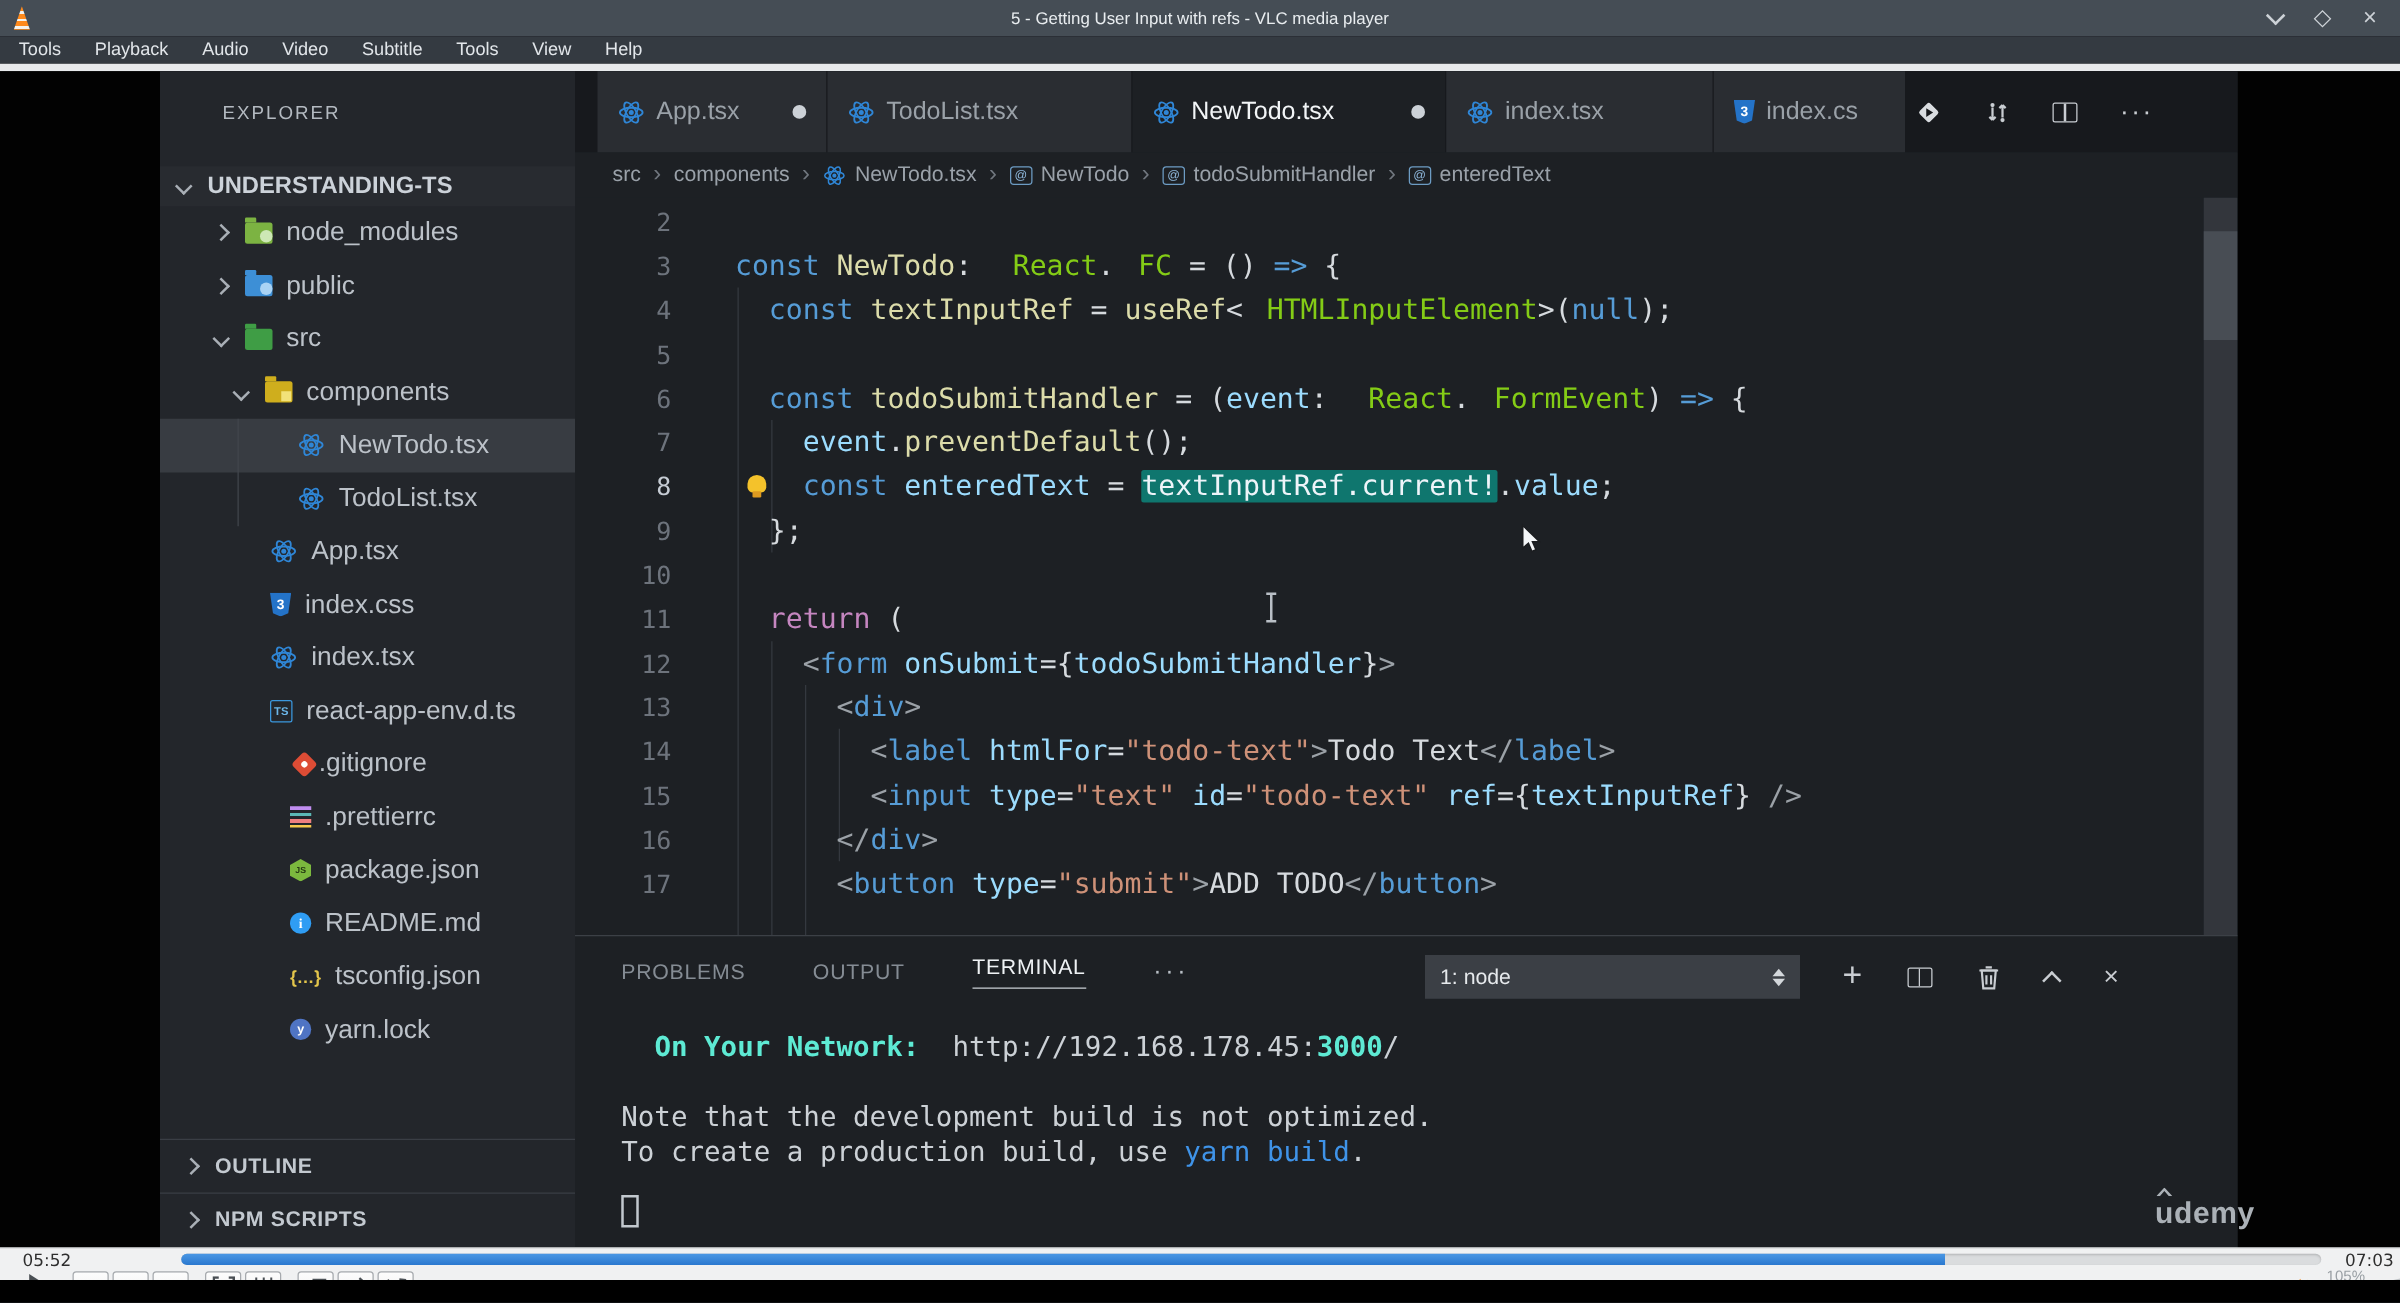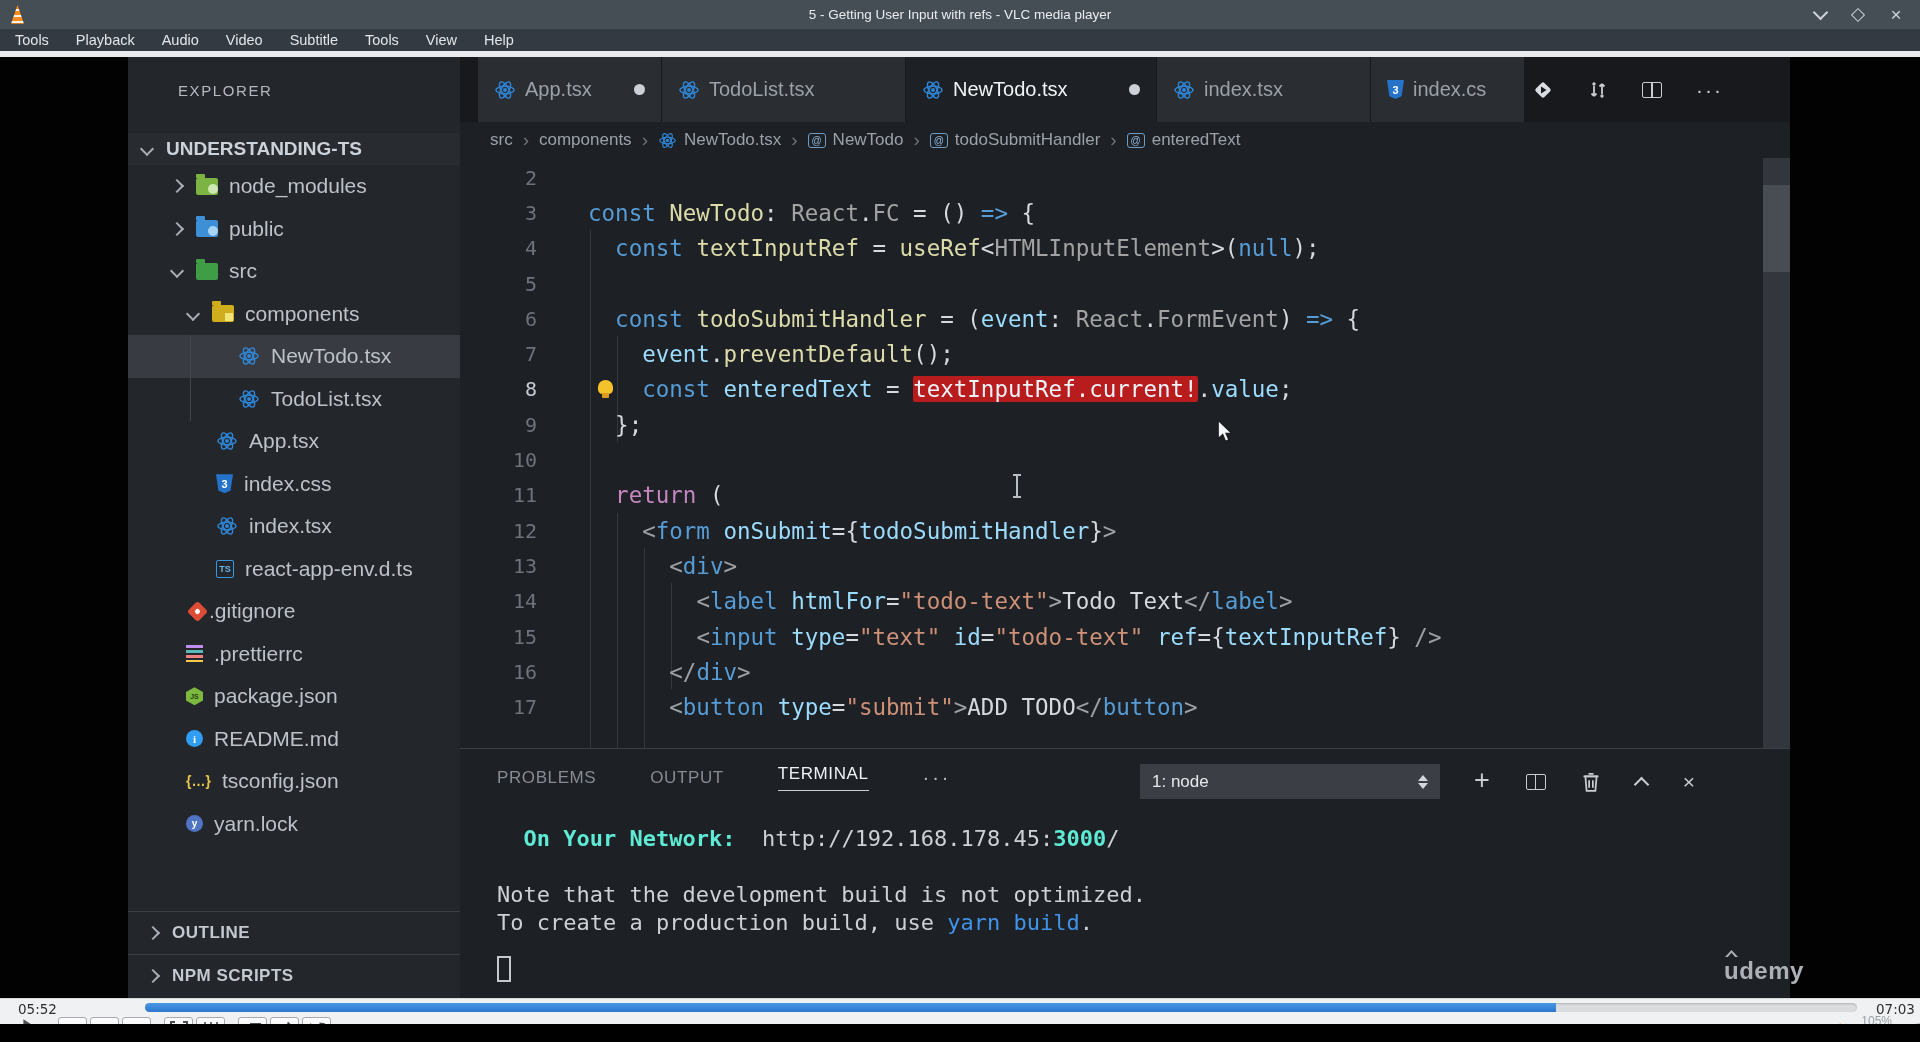--- a/index.html
+++ b/index.html
@@ -23,21 +23,21 @@
   
   .sidebar{position:absolute;left:0;top:0;width:332px;height:941px;background:#23262b;color:#bcc2c9;overflow:hidden;}
   .expl-title{position:absolute;left:50px;top:25px;font-size:15px;letter-spacing:1.6px;color:#b4bac1;}
   .root-header{position:absolute;left:0;top:76px;width:332px;height:32px;display:flex;align-items:center;background:#282b30;font-weight:bold;font-size:19px;color:#ccd2d9;}
   .root-header .chev{margin-left:14px;margin-right:14px;}
   .tree{position:absolute;left:0;top:108px;width:332px;}
   .trow{height:42.5px;display:flex;align-items:center;box-sizing:border-box;font-size:21px;white-space:nowrap;}
   .trow.sel{background:#383c42;}
   .trow.folder.lv0{padding-left:44px;}
   .trow.folder.lv1{padding-left:60px;}
-  .trow.file.lv0{padding-left:58px;}
+  .trow.file.lv0{padding-left:104px;}
   .trow.file.lv1{padding-left:88px;}
   .trow.file.lv2{padding-left:110px;}
   .trow .chev{margin-right:14px;flex:none;}
   .trow .icon{margin-right:11px;flex:none;}
   .tree-guide{position:absolute;left:62px;top:278px;width:1px;height:86px;background:#41454c;}
   .side-section{position:absolute;left:0;width:332px;height:43px;border-top:1px solid #3a3e45;display:flex;align-items:center;padding-left:20px;box-sizing:border-box;font-weight:bold;font-size:17px;letter-spacing:.5px;color:#c3c9d0;}
   .side-section .chev{margin-right:14px;}
 
   
   .chev{width:8px;height:8px;border-right:2px solid #a9afb6;border-bottom:2px solid #a9afb6;display:inline-block;flex:none;}
@@ -60,23 +60,23 @@
   .bc-sep{color:#70767e;font-size:19px;}
   .bc-item svg{width:19px;height:17px;}
 
   
   .editor{position:absolute;left:332px;top:101px;width:1330px;height:590px;overflow:hidden;background:#1d2024;}
   .code-rows{position:absolute;left:0;top:2px;width:100%;}
   .crow{height:35.3px;display:flex;align-items:center;position:relative;}
   .lnum{width:77px;text-align:right;color:#6d737c;font-family:"DejaVu Sans Mono",monospace;font-size:20px;flex:none;}
   .lnum.on{color:#c6ccd4;}
   .cl{margin-left:51px;font-family:"DejaVu Sans Mono",monospace;font-size:22.5px;white-space:pre;color:#d6dade;}
-  .ck{color:#569cd6;} .ct{color:#a3a3a3;} .cf{color:#dcdcaa;} .cv{color:#9cdcfe;}
+  .ck{color:#569cd6;} .ct{color:#84cc16;margin-left:19px;} .cf{color:#dcdcaa;} .cv{color:#9cdcfe;}
   .cs{color:#ce9178;} .cpp{color:#d6dade;} .cr{color:#c586c0;} .cg{color:#9ba1a7;}
-  .csel{background:#b91c1c;color:#eef4f9;border-radius:2px;}
+  .csel{background:#0f766e;color:#eef4f9;border-radius:2px;}
   .bulb{position:absolute;left:138px;top:8px;width:15px;height:14px;border-radius:50% 50% 30% 30%;background:#f4c22b;}
   .bulb::after{content:'';position:absolute;left:4px;bottom:-4px;width:7px;height:5px;background:#dd9a20;border-radius:1px;}
   .indent-guide{position:absolute;width:1px;background:#34383f;}
   .ig1{left:130px;top:72px;height:518px;}
   .ig2a{left:157px;top:178px;height:106px;}
   .ig2b{left:157px;top:355px;height:235px;}
   .ig3{left:184px;top:390px;height:200px;}
   .ig4{left:211px;top:425px;height:106px;}
   .scroll-track{position:absolute;right:0;top:0;width:27px;height:590px;background:#33363c;}
   .scroll-thumb{position:absolute;right:0;top:27px;width:27px;height:87px;background:#484d54;}

